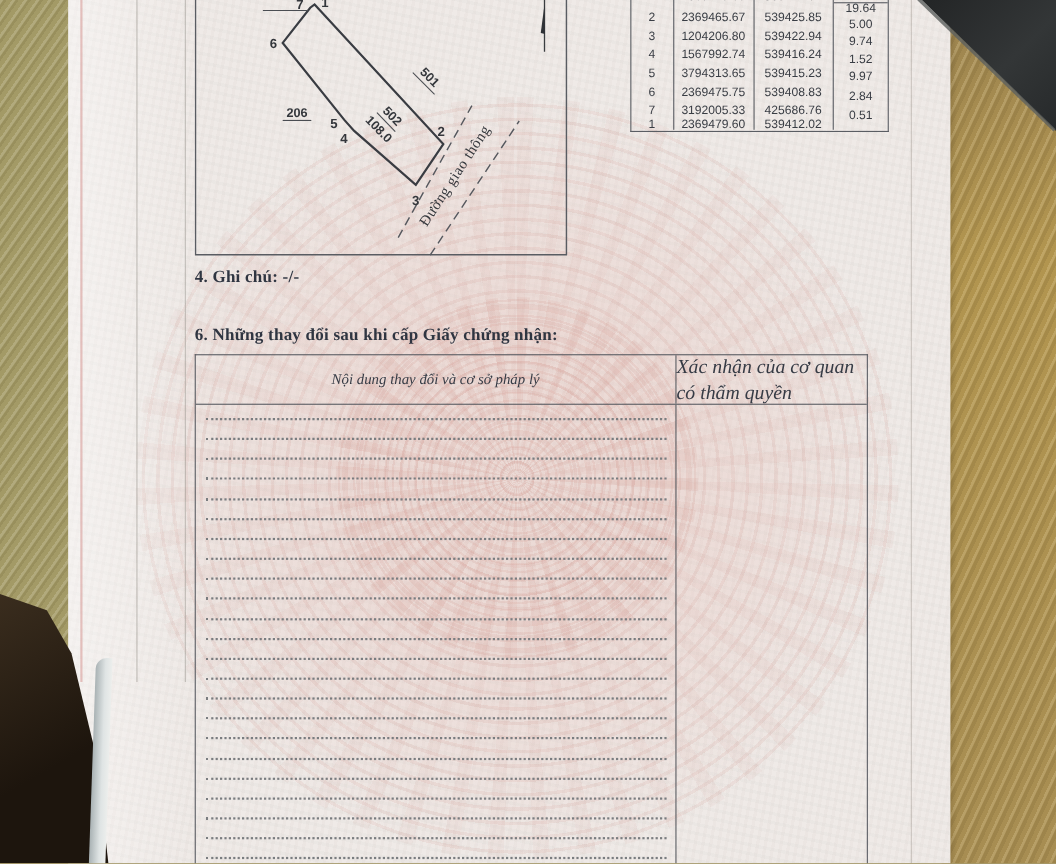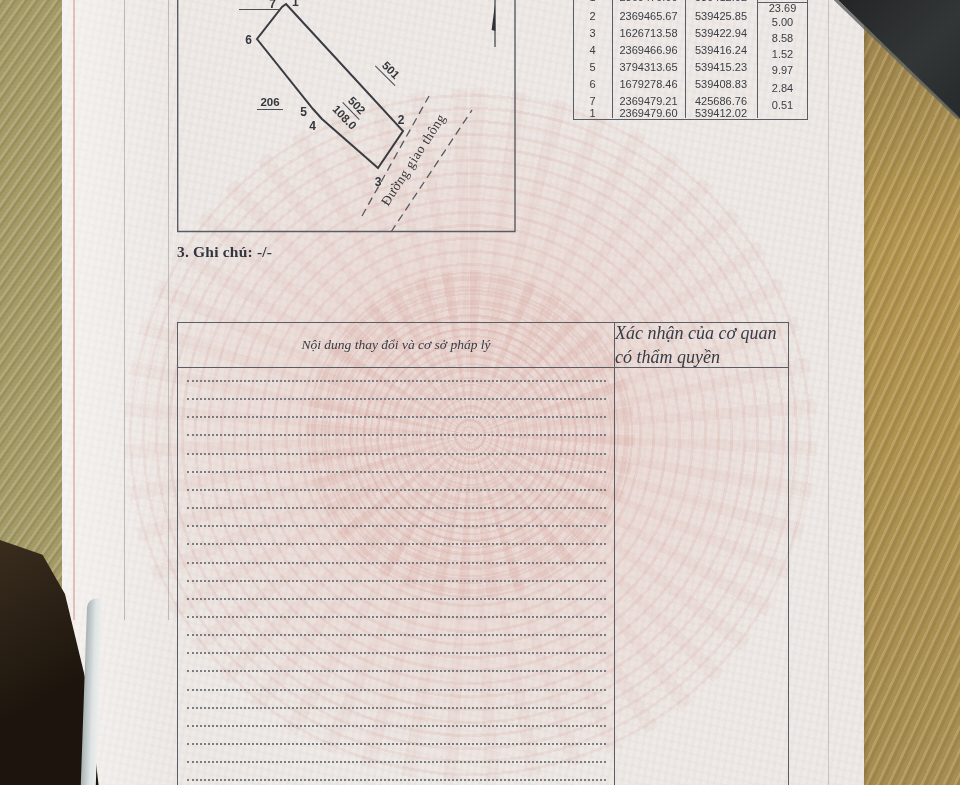--- a/index.html
+++ b/index.html
@@ -152,59 +152,60 @@
         <span class="cx">2369479.60</span>
         <span class="cy">539412.02</span>
       </div>
       <div class="crow" style="top:11px">
         <span class="cp">2</span>
         <span class="cx">2369465.67</span>
         <span class="cy">539425.85</span>
       </div>
       <div class="crow" style="top:28px">
         <span class="cp">3</span>
-        <span class="cx">1626713.58</span>
+        <span class="cx">1204206.80</span>
         <span class="cy">539422.94</span>
       </div>
       <div class="crow" style="top:45px">
         <span class="cp">4</span>
-        <span class="cx">2369466.96</span>
+        <span class="cx">1567992.74</span>
         <span class="cy">539416.24</span>
       </div>
       <div class="crow" style="top:62px">
         <span class="cp">5</span>
         <span class="cx">3794313.65</span>
         <span class="cy">539415.23</span>
       </div>
       <div class="crow" style="top:79px">
         <span class="cp">6</span>
-        <span class="cx">1679278.46</span>
+        <span class="cx">2369475.75</span>
         <span class="cy">539408.83</span>
       </div>
       <div class="crow" style="top:96px">
         <span class="cp">7</span>
-        <span class="cx">2369479.21</span>
+        <span class="cx">3192005.33</span>
         <span class="cy">425686.76</span>
       </div>
       <div class="crow" style="top:108px">
         <span class="cp">1</span>
         <span class="cx">2369479.60</span>
         <span class="cy">539412.02</span>
       </div>
 
-      <div class="clen" style="top:3px">23.69</div>
+      <div class="clen" style="top:3px">19.64</div>
       <div class="clen" style="top:17px">5.00</div>
-      <div class="clen" style="top:33px">8.58</div>
+      <div class="clen" style="top:33px">9.74</div>
       <div class="clen" style="top:49px">1.52</div>
       <div class="clen" style="top:65px">9.97</div>
       <div class="clen" style="top:83px">2.84</div>
       <div class="clen" style="top:100px">0.51</div>
     </div>
 
-    <div class="sec-title" style="top:243px">3. Ghi chú: -/-</div>
+    <div class="sec-title" style="top:243px">4. Ghi chú: -/-</div>
+    <div class="sec-title" style="top:296px">6. Những thay đổi sau khi cấp Giấy chứng nhận:</div>
 
     <div class="chg">
       <div class="chg-h">
         <div class="chg-h1">Nội dung thay đổi và cơ sở pháp lý</div>
         <div class="chg-h2">
           <span>Xác nhận của cơ quan</span>
           <span>có thẩm quyền</span>
         </div>
       </div>
       <div class="chg-b">

